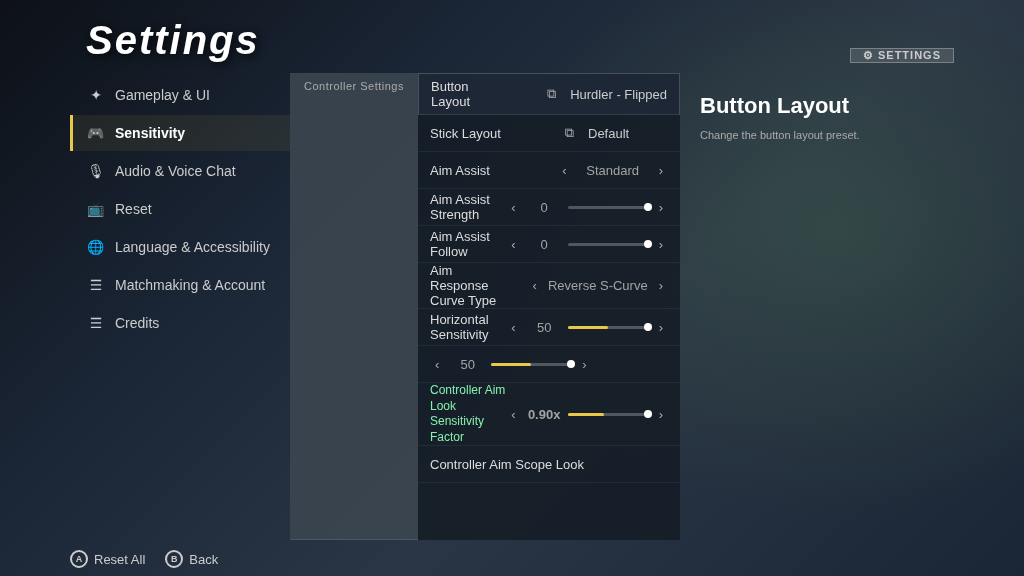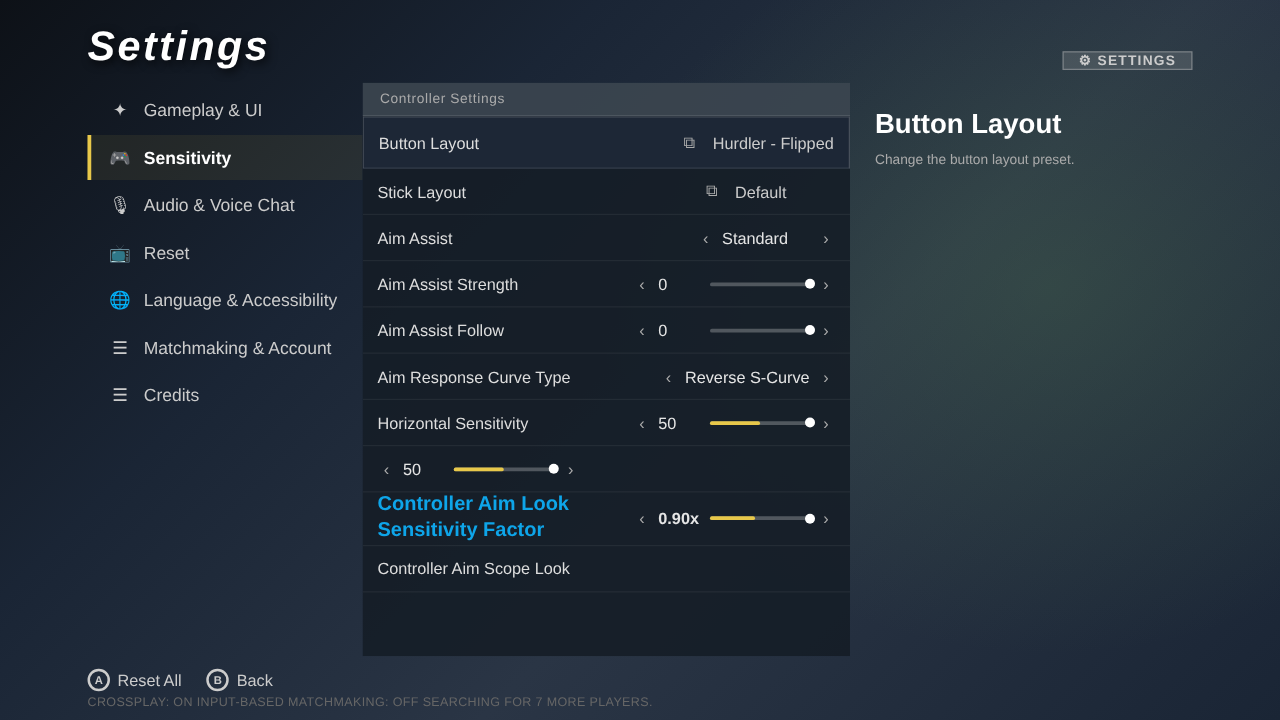--- a/index.html
+++ b/index.html
@@ -42,26 +42,27 @@
     
     .header {
       padding: 18px 70px 10px;
       display: flex;
       align-items: flex-end;
       justify-content: space-between;
     }
 
     .page-title {
       font-family: 'Arial Black', Impact, sans-serif;
-      font-size: 33px;
+      font-size: 40px;
       font-style: italic;
       font-weight: 900;
       color: #ffffff;
       text-shadow: 2px 2px 8px rgba(0,0,0,0.8);
       letter-spacing: 2px;
+      margin-left: 16px;
     }
 
     .settings-badge {
       display: flex;
       align-items: flex-start;
       gap: 6px;
       background: rgba(180,180,180,0.2);
       border: 1px solid rgba(200,200,200,0.4);
       padding: 0 12px;
       font-size: 11px;
@@ -116,21 +117,21 @@
       width: 18px;
       text-align: center;
       flex-shrink: 0;
     }
 
     
     .settings-panel {
       flex: 1;
       max-width: 390px;
       display: flex;
-      flex-direction: column;
+      flex-direction: row;
       overflow: hidden;
     }
 
     .panel-header {
       background: rgba(60,70,80,0.9);
       padding: 7px 14px;
       font-size: 11px;
       color: #aaa;
       letter-spacing: 0.5px;
       border-bottom: 1px solid rgba(255,255,255,0.1);
@@ -160,38 +161,39 @@
 
     .setting-label {
       flex: 1;
       font-size: 13px;
       color: #dddddd;
       font-weight: 400;
     }
 
     .setting-label-two {
       flex: 1;
-      font-size: 16px;
-      color: #0ea5e9;
-      font-weight: 700;
+      font-size: 12px;
+      color: #86efac;
+      font-weight: 400;
       line-height: 1.3;
     }
 
     .setting-control {
       display: flex;
       align-items: center;
       gap: 6px;
       min-width: 160px;
       justify-content: flex-end;
     }
 
     .setting-value {
       font-size: 13px;
-      color: #e5e5e5;
+      color: #a3a3a3;
       min-width: 70px;
+      text-align: center;
     }
 
     .arrow-btn {
       color: #aaaaaa;
       font-size: 13px;
       cursor: pointer;
       padding: 2px 5px;
     }
 
     .slider-track {
@@ -458,15 +460,14 @@
     <div class="footer-actions">
       <div class="footer-btn">
         <div class="footer-btn-icon">A</div>
         <span>Reset All</span>
       </div>
       <div class="footer-btn">
         <div class="footer-btn-icon">B</div>
         <span>Back</span>
       </div>
     </div>
-    <div class="footer-status">CROSSPLAY: ON  INPUT-BASED MATCHMAKING: OFF  SEARCHING FOR 7 MORE PLAYERS.</div>
   </div>
 </div>
 
 </body></html>

